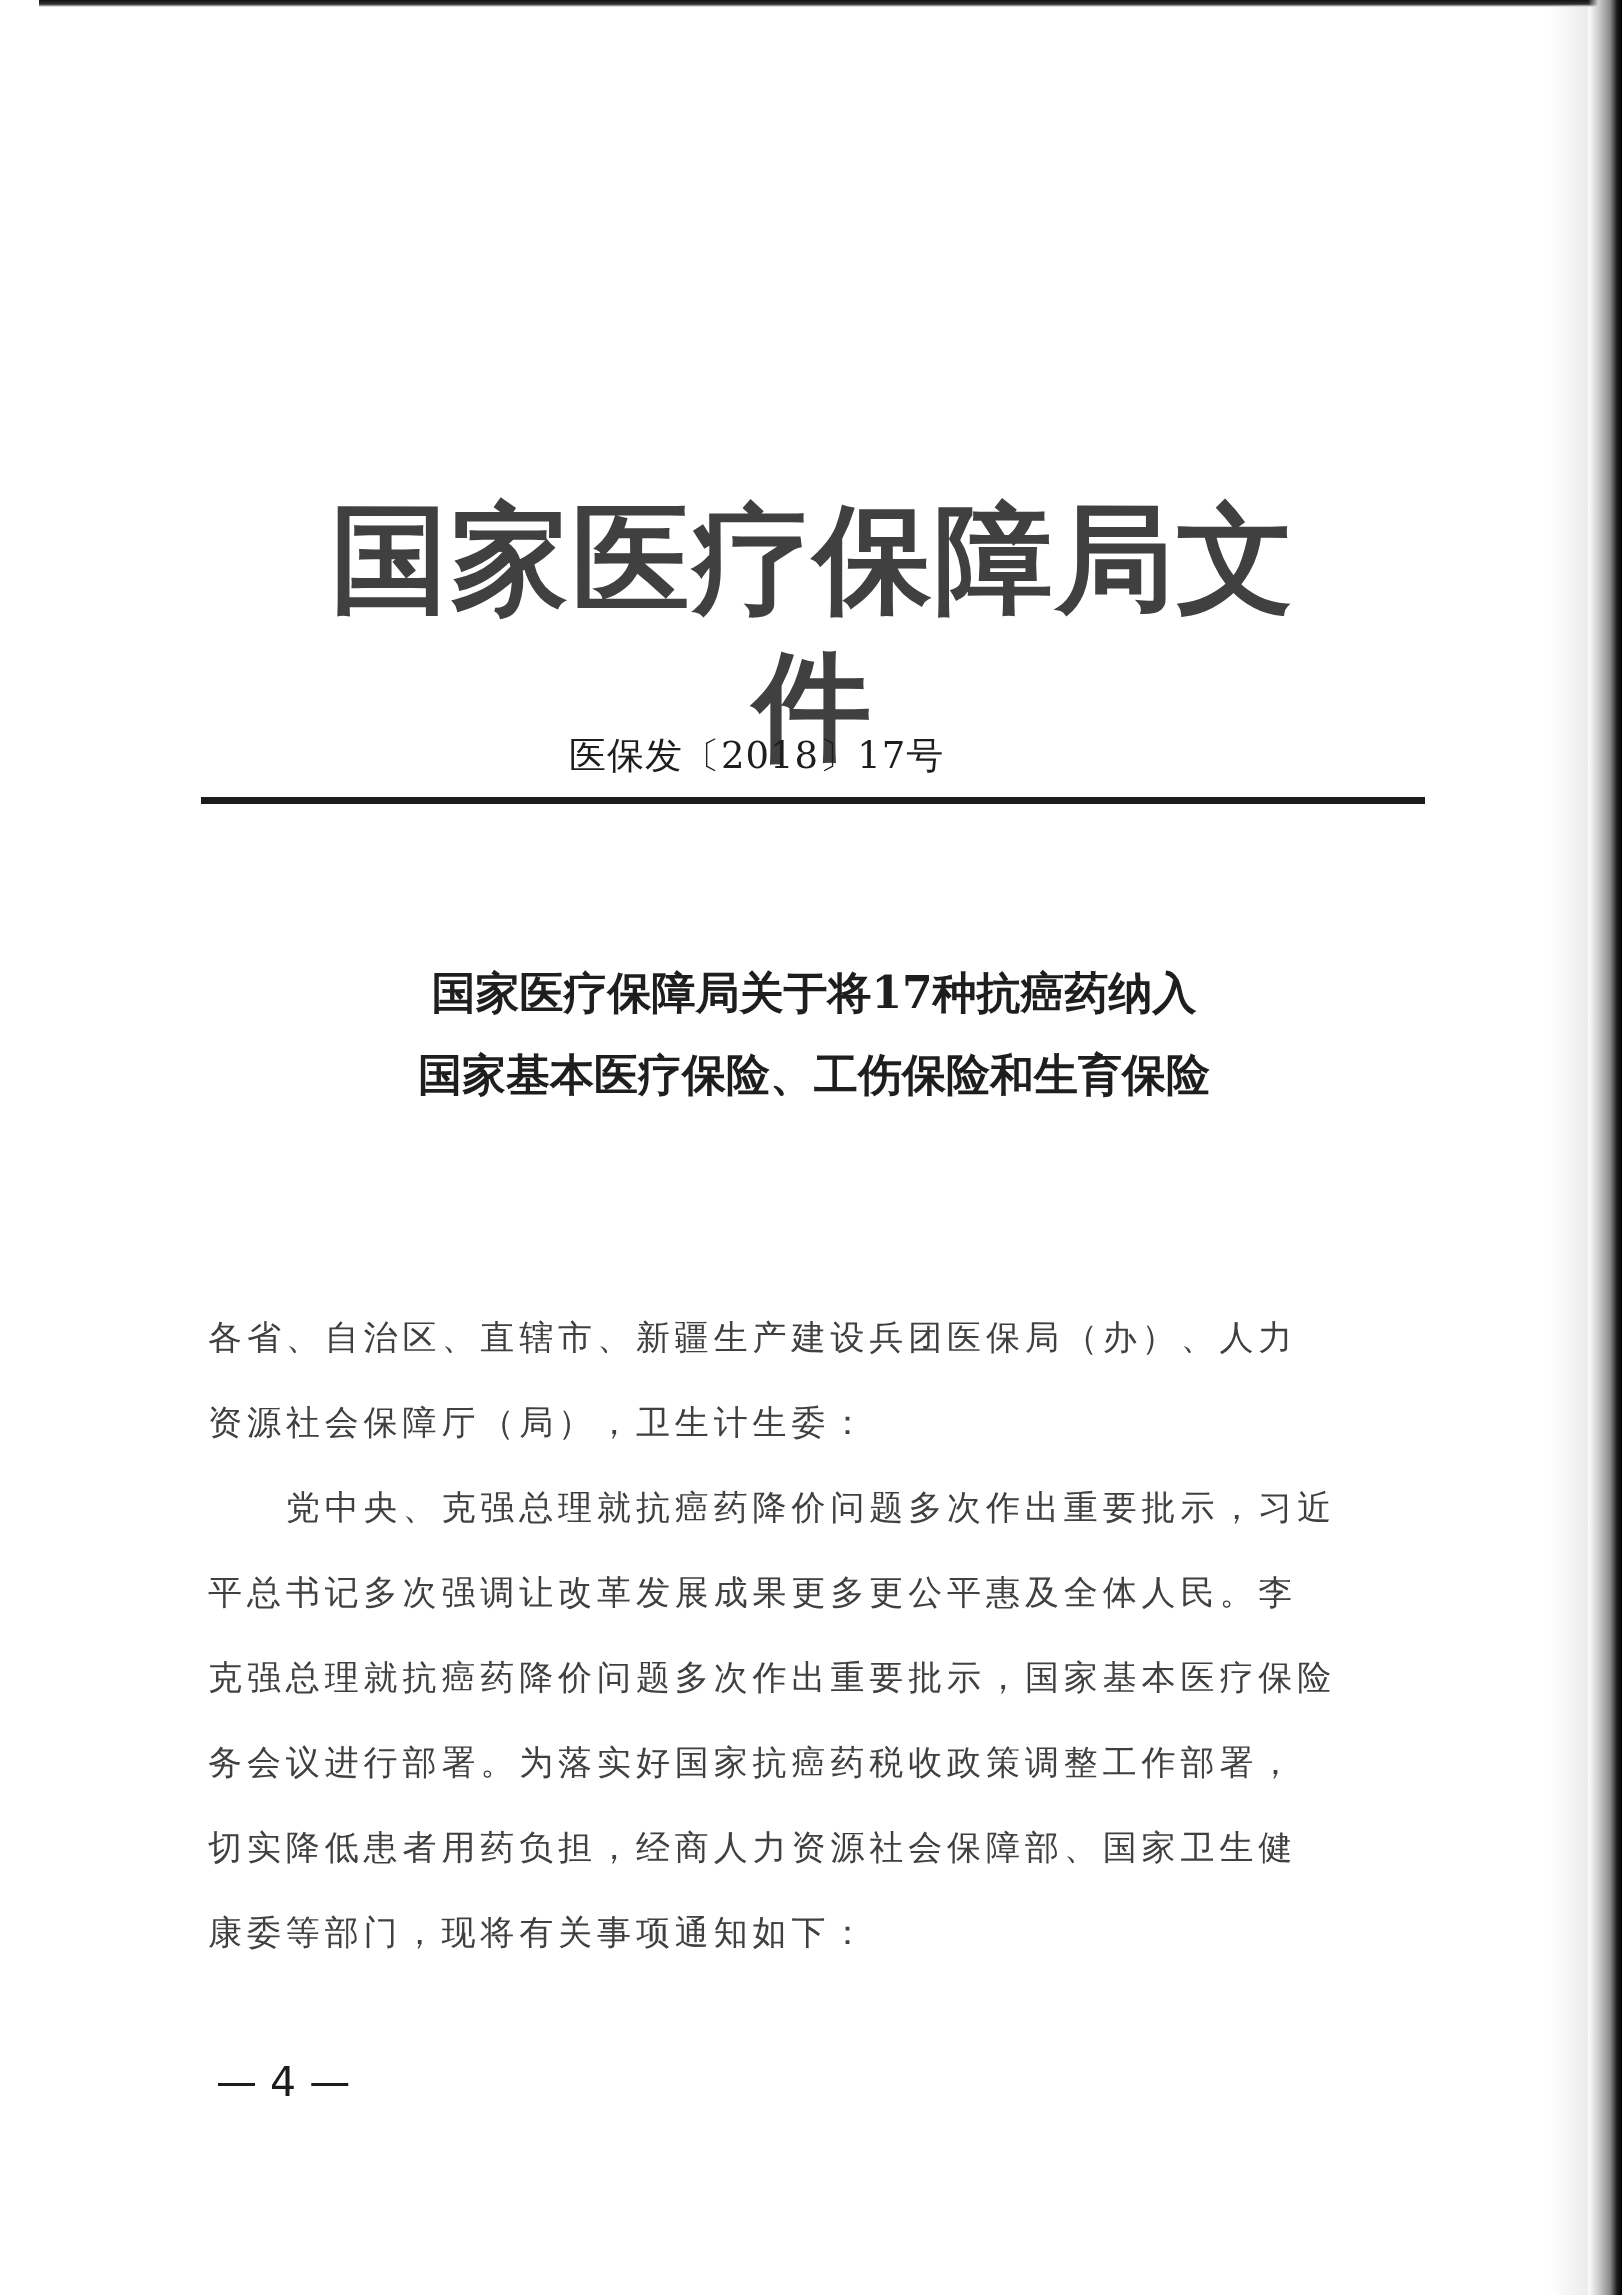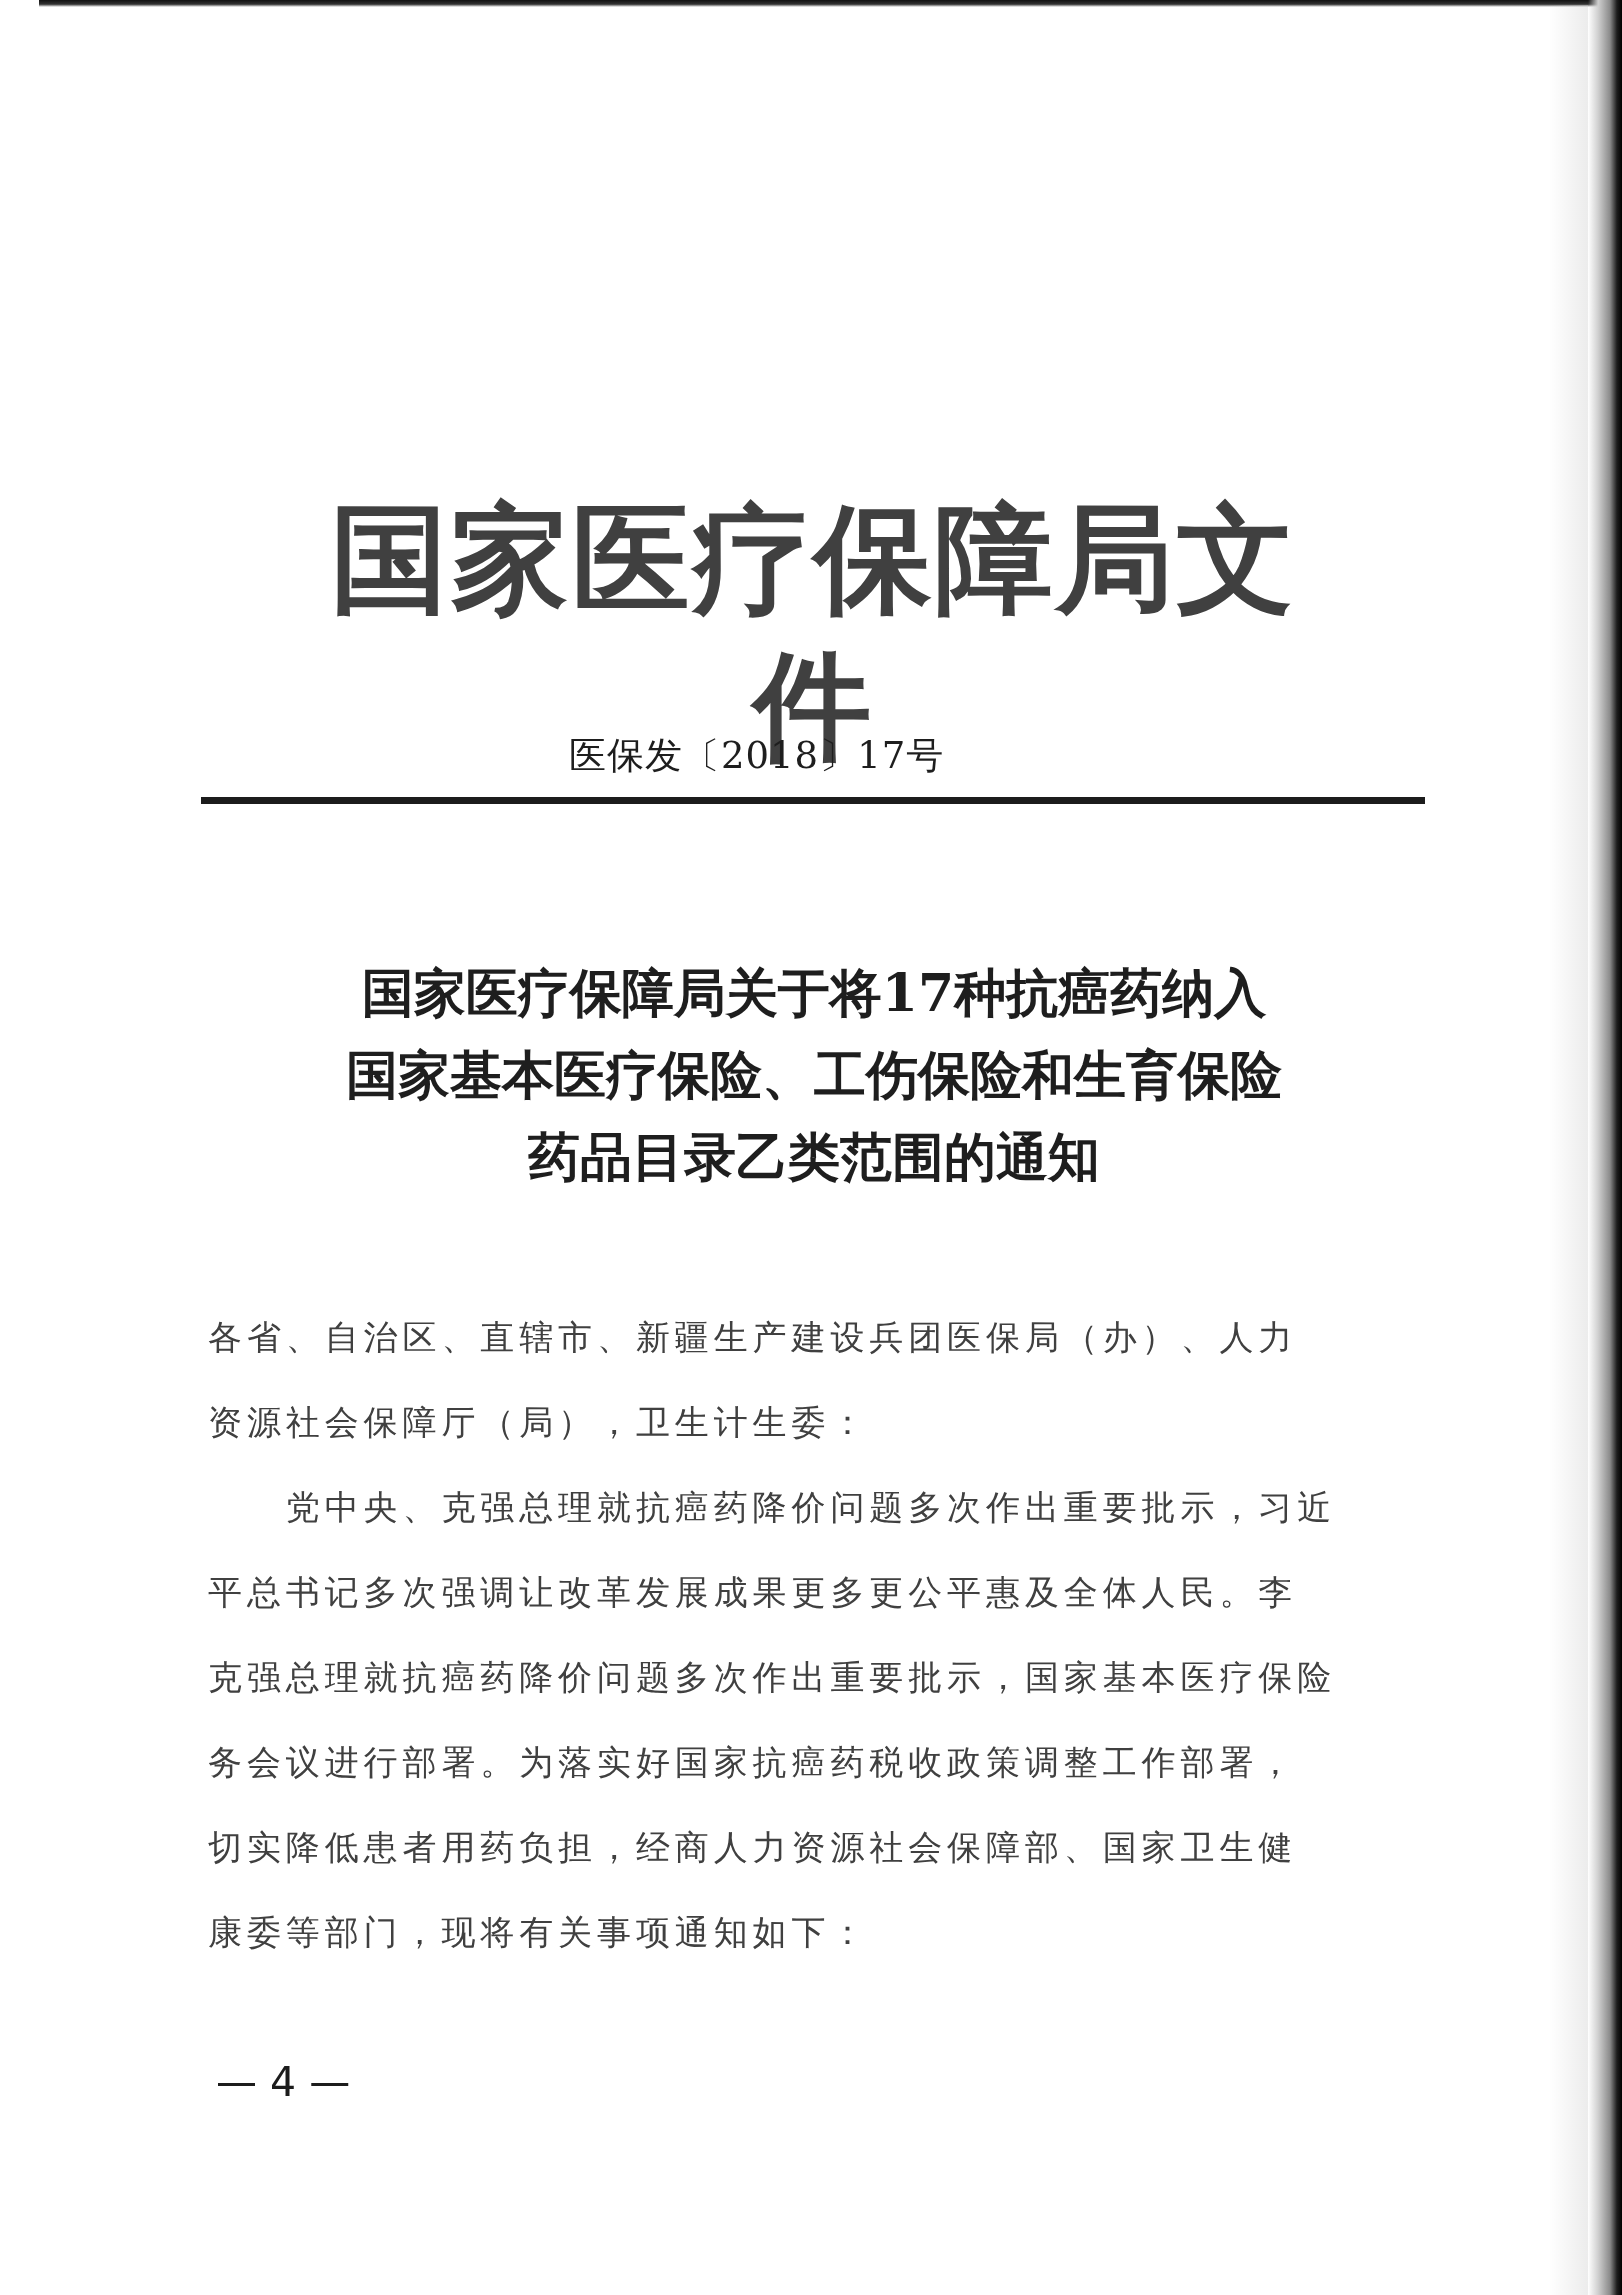--- a/index.html
+++ b/index.html
@@ -61,21 +61,21 @@
       left: 201px; top: 797px;
       width: 1224px; height: 6.9px;
       background: #1c1c1c;
     }
     .subtitle {
       position: absolute;
       left: 196px; top: 952px;
       width: 1236px;
       text-align: center;
       font-weight: bold;
-      font-size: 52px;
+      font-size: 44px;
       line-height: 82px;
       color: #1e1e1e;
     }
     .subtitle .line {
       display: block;
       white-space: nowrap;
     }
     .body-text {
       position: absolute;
       left: 208px; top: 1295px;
@@ -112,21 +112,20 @@
 
 <div class="masthead">国家医疗保障局文件</div>
 
 <div class="doc-number">医保发〔2018〕17号</div>
 
 <div class="rule"></div>
 
 <div class="subtitle">
   <span class="line">国家医疗保障局关于将17种抗癌药纳入</span>
   <span class="line">国家基本医疗保险、工伤保险和生育保险</span>
-  <span class="line">药品目录乙类范围的通知</span>
 </div>
 
 <div class="body-text">
   <div class="para">
     <span class="line">各省、自治区、直辖市、新疆生产建设兵团医保局（办）、人力</span>
     <span class="line">资源社会保障厅（局），卫生计生委：</span>
   </div>
   <div class="para">
     <span class="line">　　党中央、克强总理就抗癌药降价问题多次作出重要批示，习近</span>
     <span class="line">平总书记多次强调让改革发展成果更多更公平惠及全体人民。李</span>

